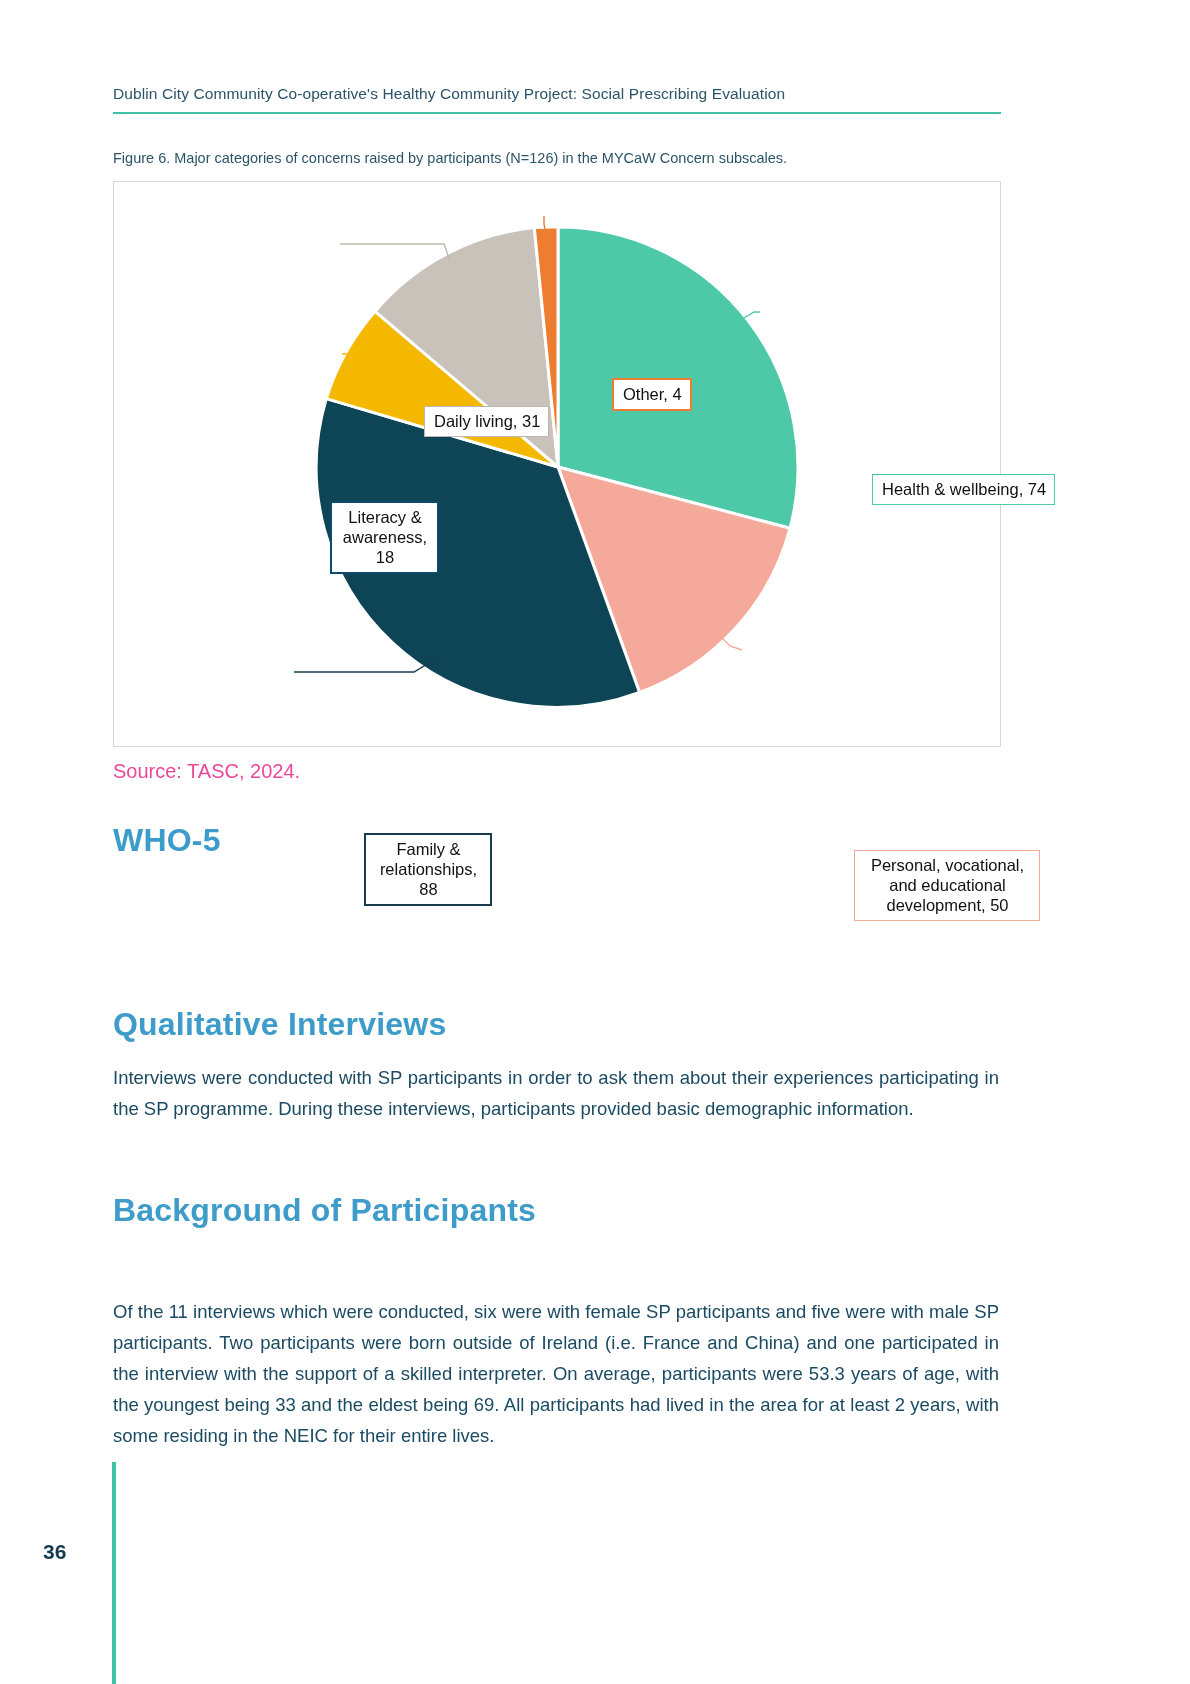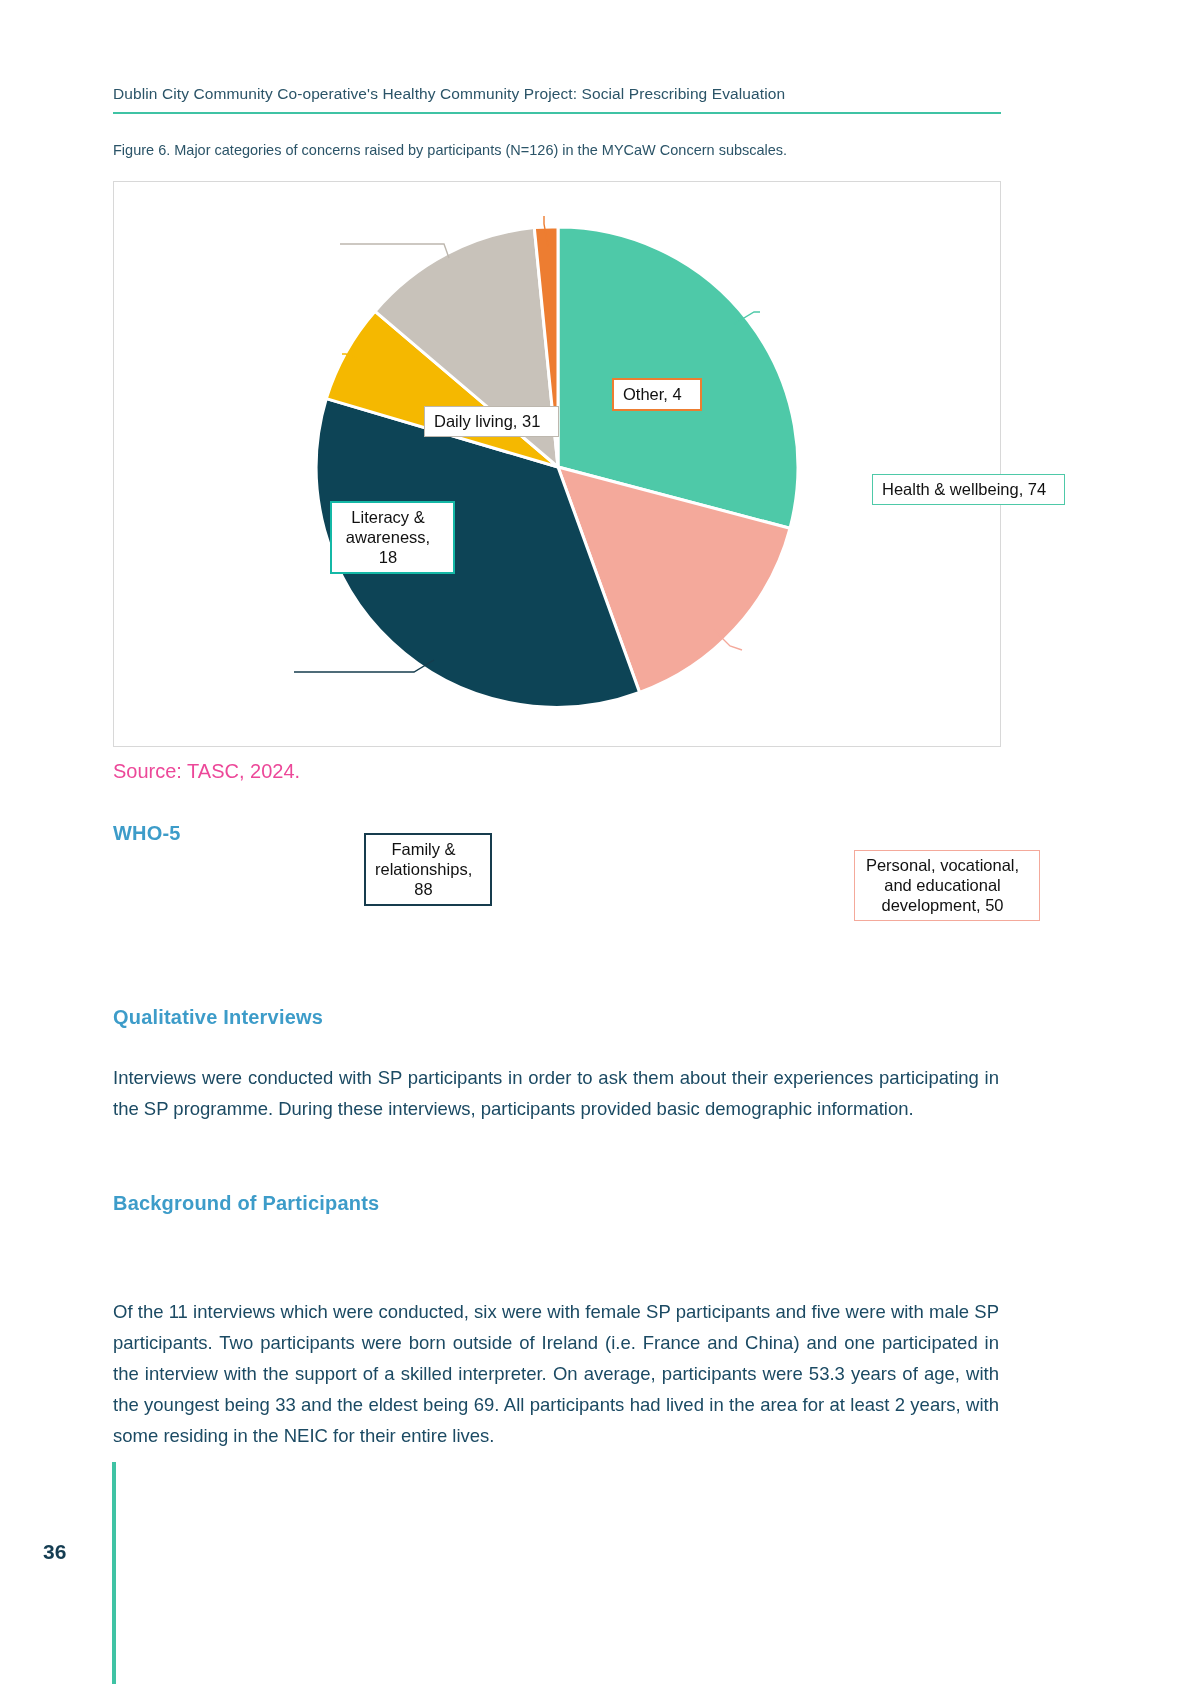--- a/index.html
+++ b/index.html
@@ -20,61 +20,61 @@
     font-size:15.5px; letter-spacing:0.1px;
     color:#2b5468; white-space:nowrap;
   }
   .header-rule {
     position:absolute; left:113px; top:112px;
     width:888px; height:2px; background:#3fc3a4;
   }
 
   
   .fig-caption {
-    position:absolute; left:113px; top:142px;
+    position:absolute; left:113px; top:150px;
     font-size:14.5px; color:#2b5468;
   }
   .fig-frame {
     position:absolute; left:113px; top:181px;
     width:888px; height:566px;
     border:1px solid #d8d8d8; background:#fff;
   }
   .chart-wrap { position:absolute; inset:0; }
   .pie-svg { position:absolute; left:0; top:0; }
 
   
   .callout {
     position:absolute;
     background:#ffffff;
     font-family:"Liberation Sans", sans-serif;
     font-size:16.5px;
     color:#111111;
-    padding:4px 18px 5px 9px;
+    padding:4px 8px 5px 9px;
     line-height:1.22;
     white-space:nowrap;
     text-align:center;
   }
   .callout.multi { white-space:normal; }
 
   #cal-other      { left:498px; top:196px; border:2px solid #ed7d31; }
   #cal-daily      { left:310px; top:224px; border:1.6px solid #bdb7ae; }
   #cal-health     { left:758px; top:292px; border:1.6px solid #4ec9a8; }
-  #cal-literacy   { left:216px; top:319px; border:2px solid #14b8a6; width:125px; }
+  #cal-literacy   { left:216px; top:319px; border:2px solid #0c4a6e; width:109px; }
   #cal-family     { left:250px; top:651px; border:2px solid #163c4d; width:128px; }
   #cal-personal   { left:740px; top:668px; border:1.6px solid #f4a99b; width:186px; }
 
   .fig-source {
     position:absolute; left:113px; top:760px;
     font-size:20px; color:#ec4899;
   }
 
   
   h2.sec {
     position:absolute; left:113px; margin:0;
-    font-size:20px; font-weight:bold;
+    font-size:32px; font-weight:bold;
     color:#3d9cc9; letter-spacing:0.2px;
   }
   #h-who   { top:822px; }
   #h-qual  { top:1006px; }
   #h-back  { top:1192px; }
 
   p.body {
     position:absolute; left:113px; width:886px; margin:0;
     font-size:18.5px; line-height:31px;
     color:#1b4a63;

